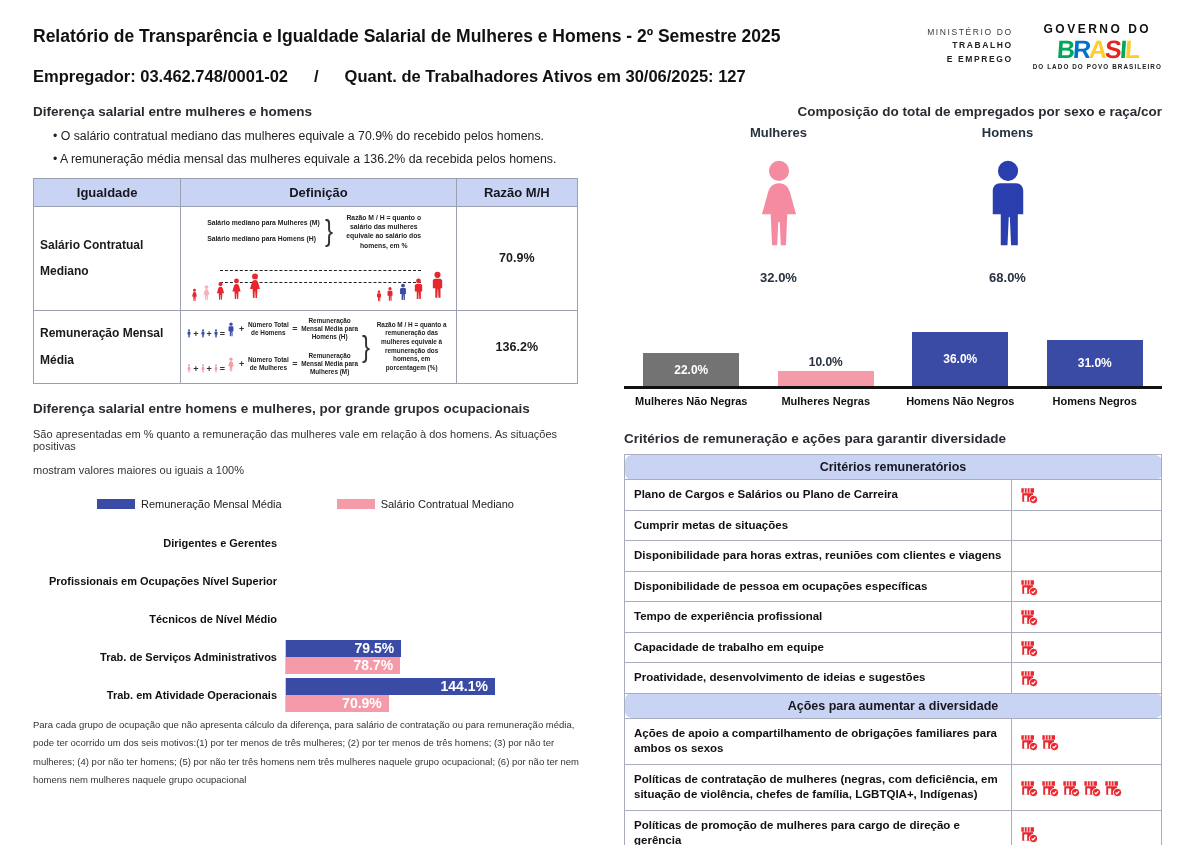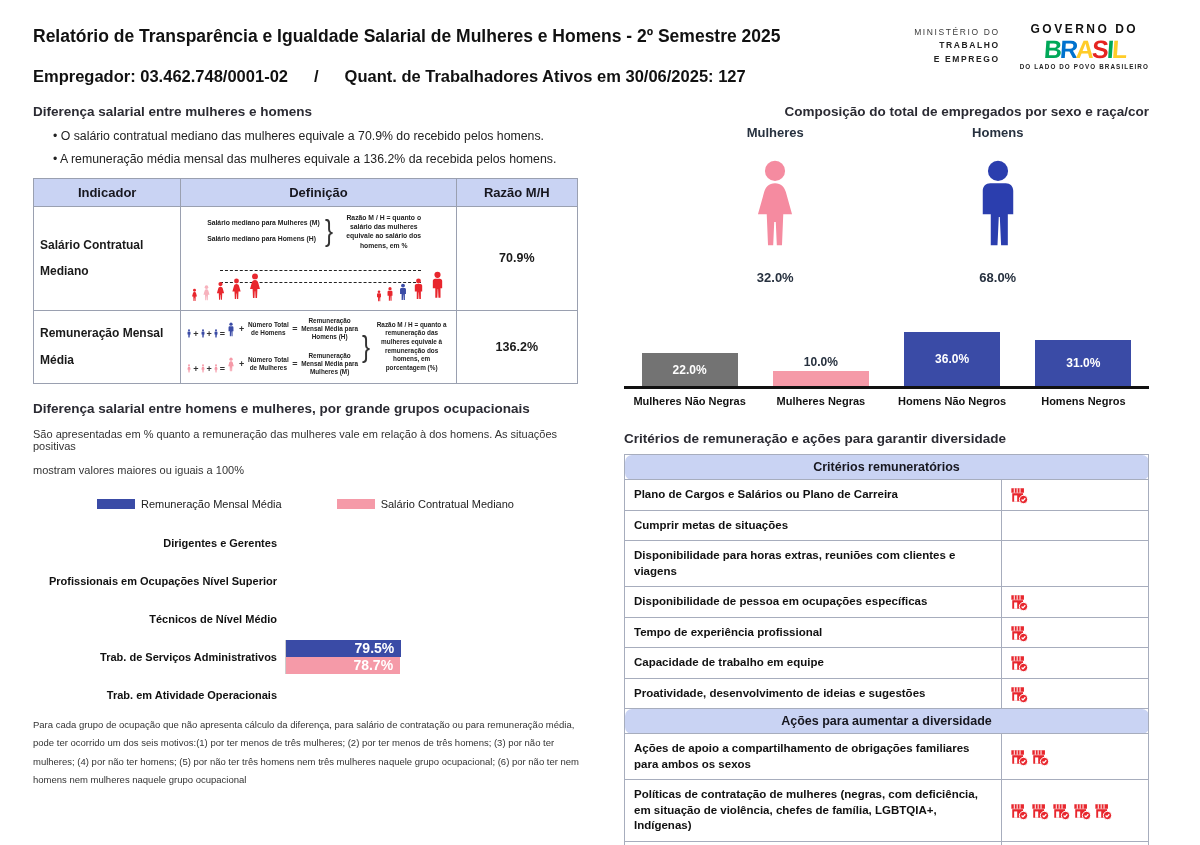--- a/index.html
+++ b/index.html
@@ -1,18 +1,18 @@
 <!DOCTYPE html>
 <html><head>
 <meta charset="utf-8">
 <style>
   * { margin:0; padding:0; box-sizing:border-box; }
   html,body { width:1200px; height:845px; background:#fff; overflow:hidden;
     font-family:"Liberation Sans", sans-serif; color:#1a1a1a; }
-  .page { width:1200px; height:765px; padding:18px 51px 10px 33px; position:relative; }
+  .page { width:1200px; height:765px; padding:18px 38px 10px 33px; position:relative; }
 
   
   header { display:flex; justify-content:space-between; align-items:flex-start; }
   .hdr-text .title { font-size:17.5px; font-weight:bold; color:#111; margin-top:8px; }
   .hdr-text .subtitle { font-size:16.5px; font-weight:bold; color:#111; margin-top:20px; }
   .hdr-text .sep { margin:0 26px; }
   .logos { display:flex; align-items:center; gap:20px; padding-top:4px; }
   .ministry { text-align:right; font-size:8.5px; letter-spacing:1.6px; color:#3a3a3a; line-height:1.55; }
   .ministry .b { font-weight:bold; color:#222; }
   .gov { text-align:center; }
@@ -150,21 +150,21 @@
     <div class="col-left">
       <section>
         <h2 class="sec-title">Diferença salarial entre mulheres e homens</h2>
         <ul class="bullets">
           <li>O salário contratual mediano das mulheres equivale a 70.9% do recebido pelos homens.</li>
           <li>A remuneração média mensal das mulheres equivale a 136.2% da recebida pelos homens.</li>
         </ul>
         <table class="ind-table">
           <thead>
             <tr>
-              <th>Indicador</th>
+              <th>Igualdade</th>
               <th>Definição</th>
               <th>Razão M/H</th>
             </tr>
           </thead>
           <tbody>
             <tr>
               <td class="ind-cell">Salário Contratual Mediano</td>
               <td class="def-cell">
                 <div class="diag1-top">
                   <div class="diag1-labels">
@@ -306,20 +306,24 @@
             </div>
             <div class="occ-row">
               <div class="occ-label">Trab. de Serviços Administrativos</div>
               <div class="occ-bars">
                 <div class="occ-bar" style="width: 115.275px; background: rgb(58, 75, 166);">79.5%</div>
                 <div class="occ-bar" style="width: 114.115px; background: rgb(245, 154, 168);">78.7%</div>
               </div>
             </div>
             <div class="occ-row">
               <div class="occ-label">Trab. em Atividade Operacionais</div>
+              <div class="occ-bars">
+                <div class="occ-bar" style="width: 208.945px; background: rgb(58, 75, 166);">144.1%</div>
+                <div class="occ-bar" style="width: 102.805px; background: rgb(245, 154, 168);">70.9%</div>
+              </div>
             </div>
           </div>
         <p class="footnote">Para cada grupo de ocupação que não apresenta cálculo da diferença, para salário de contratação ou para remuneração média, pode ter ocorrido um dos seis motivos:(1) por ter menos de três mulheres; (2) por ter menos de três homens; (3) por não ter mulheres; (4) por não ter homens; (5) por não ter três homens nem três mulheres naquele grupo ocupacional; (6) por não ter nem homens nem mulheres naquele grupo ocupacional</p>
       </section>
     </div>
 
     <div class="col-right">
       <section>
         <h2 class="sec-title" style="text-align:right">Composição do total de empregados por sexo e raça/cor</h2>
         <div class="pictos">

